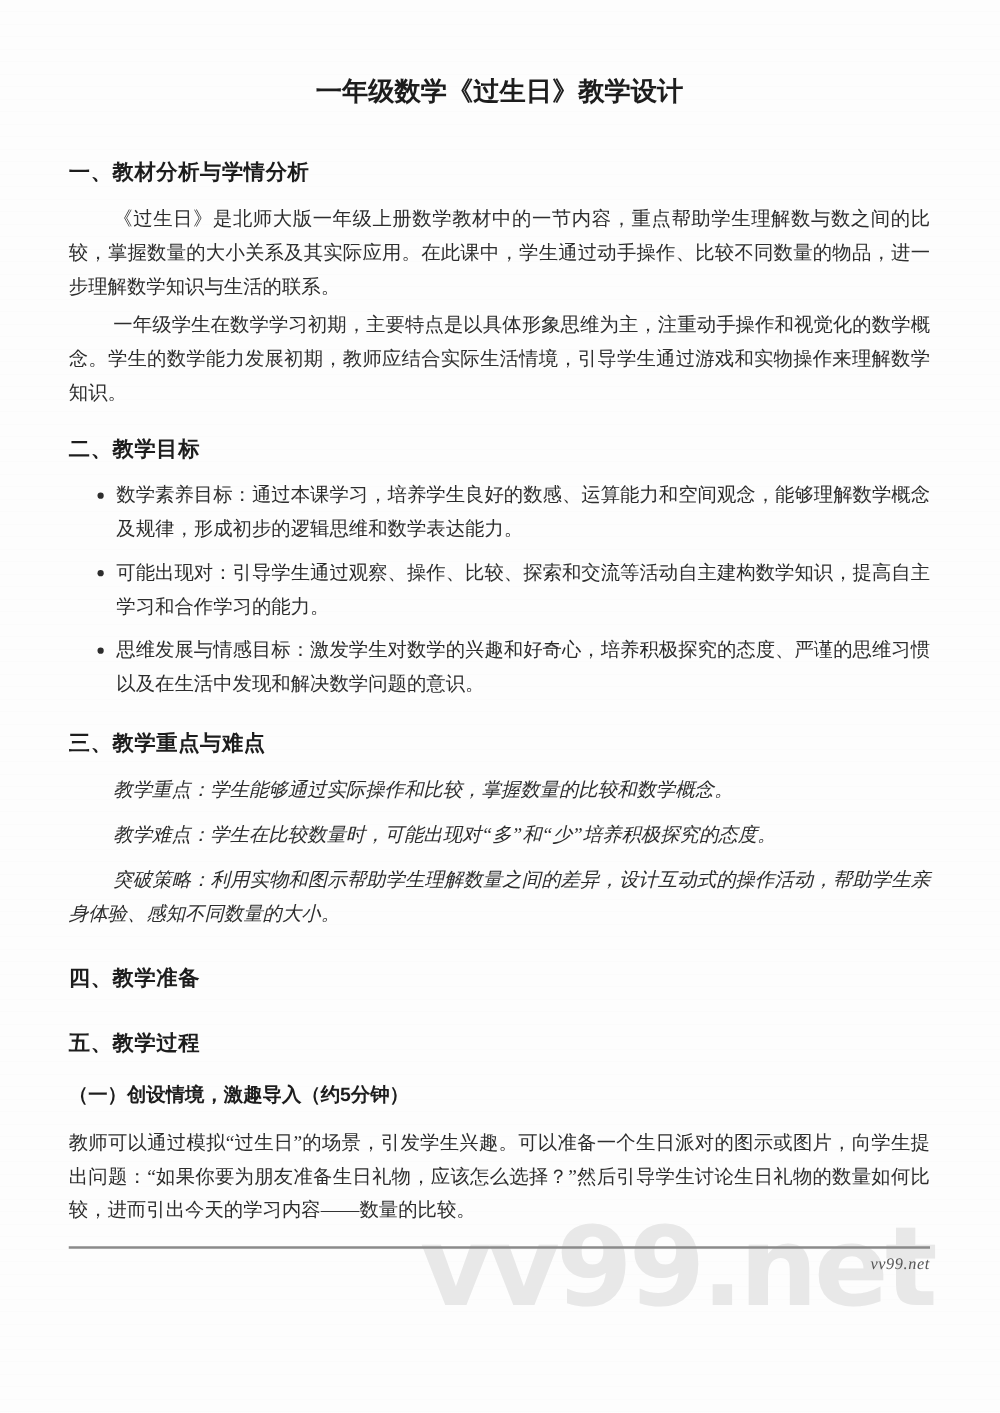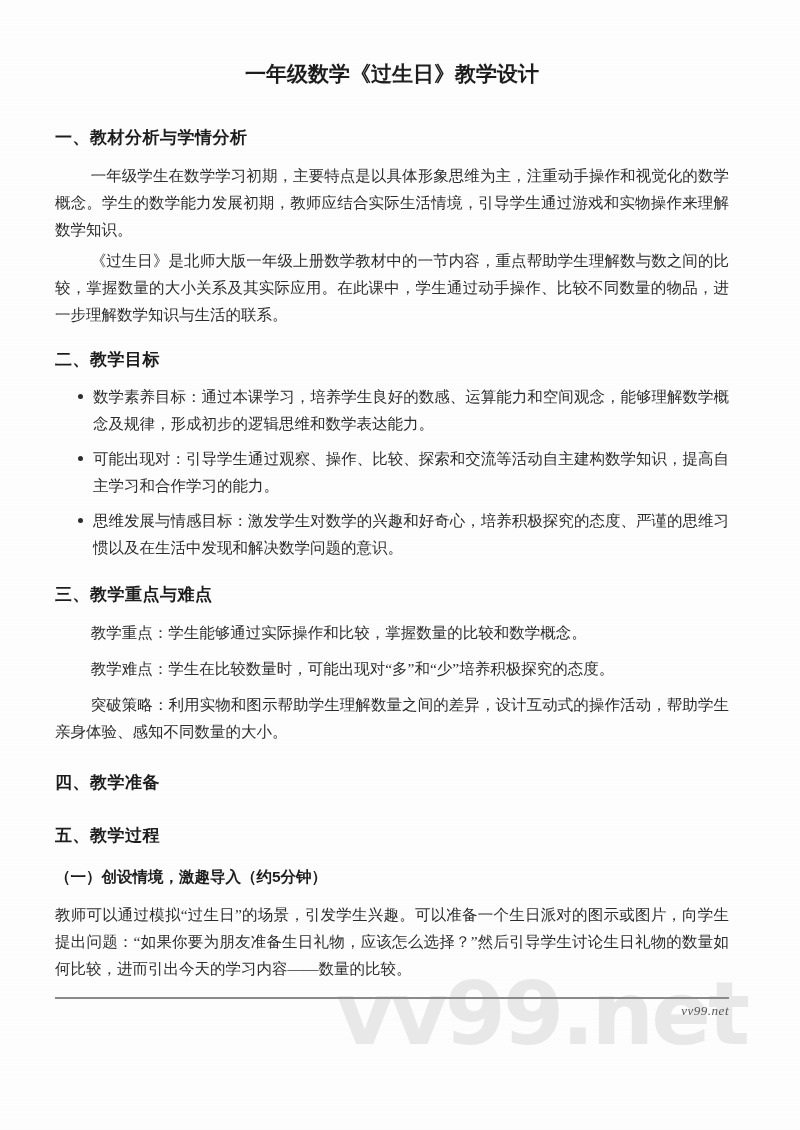--- a/index.html
+++ b/index.html
@@ -14,39 +14,39 @@
     background-image:repeating-linear-gradient(180deg,#fdfdfd 0 9px,#fbfbfb 9px 10px);
     color:#2d2d2d;
   }
   .watermark{
     position:absolute;left:336px;top:970px;z-index:0;
     font-family:"DejaVu Sans", sans-serif;
     font-weight:800;font-size:88px;line-height:1;
     letter-spacing:-3px;color:#e8e8e8;
     user-select:none;white-space:nowrap;
   }
-  .content{position:relative;z-index:1;padding:60px 71px 0 55px;}
+  .content{position:relative;z-index:1;padding:60px 56px 0 55px;}
   .doc-title{
     margin:0;font-family:"Liberation Sans", sans-serif;font-weight:700;
     font-size:21px;line-height:27px;text-align:center;color:#1d1d1d;
   }
   .sec-heading{
     margin:0;font-family:"Liberation Sans", sans-serif;font-weight:700;
     font-size:17px;line-height:24px;color:#1d1d1d;letter-spacing:0.5px;
   }
   #sec1 .sec-heading{margin-top:39px;margin-bottom:12px;}
   #sec2 .sec-heading{margin-top:20px;margin-bottom:11px;}
   #sec3 .sec-heading{margin-top:22px;margin-bottom:12px;}
   #sec4 .sec-heading{margin-top:26px;margin-bottom:14px;}
   #sec5 .sec-heading{margin-top:30px;margin-bottom:0;font-family:Liberation Mono, monospace;}
   p.body-par{
     margin:0 0 4px 0;font-size:15.5px;line-height:27px;
     text-align:justify;text-indent:2.3em;color:#2d2d2d;
   }
-  #sec3 p.body-par{margin-bottom:9px;}
+  #sec3 p.body-par{margin-bottom:9px;font-style:italic;}
   #sec3 p.body-par:last-child{margin-bottom:0;}
   p.no-indent{text-indent:0;}
   ul.blt{list-style:none;margin:0;padding:0 0 0 38px;}
   ul.blt li{
     position:relative;font-size:15.5px;line-height:27px;
     margin:0 0 8px 0;text-align:justify;color:#2d2d2d;
   }
   ul.blt li:last-child{margin-bottom:0;}
   ul.blt li::before{
     content:"";position:absolute;left:-15px;top:11px;
@@ -73,22 +73,22 @@
 <div class="page">
 
   <div class="watermark">vv99.net</div>
 
   <div class="content">
 
     <h1 class="doc-title">一年级数学《过生日》教学设计</h1>
 
     <section id="sec1">
       <h2 class="sec-heading">一、教材分析与学情分析</h2>
+      <p class="body-par">《过生日》是北师大版一年级上册数学教材中的一节内容，重点帮助学生理解数与数之间的比较，掌握数量的大小关系及其实际应用。在此课中，学生通过动手操作、比较不同数量的物品，进一步理解数学知识与生活的联系。</p>
       <p class="body-par">一年级学生在数学学习初期，主要特点是以具体形象思维为主，注重动手操作和视觉化的数学概念。学生的数学能力发展初期，教师应结合实际生活情境，引导学生通过游戏和实物操作来理解数学知识。</p>
-      <p class="body-par">《过生日》是北师大版一年级上册数学教材中的一节内容，重点帮助学生理解数与数之间的比较，掌握数量的大小关系及其实际应用。在此课中，学生通过动手操作、比较不同数量的物品，进一步理解数学知识与生活的联系。</p>
     </section>
 
     <section id="sec2">
       <h2 class="sec-heading">二、教学目标</h2>
       <ul class="blt">
         <li>数学素养目标：通过本课学习，培养学生良好的数感、运算能力和空间观念，能够理解数学概念及规律，形成初步的逻辑思维和数学表达能力。</li>
         <li>可能出现对：引导学生通过观察、操作、比较、探索和交流等活动自主建构数学知识，提高自主学习和合作学习的能力。</li>
         <li>思维发展与情感目标：激发学生对数学的兴趣和好奇心，培养积极探究的态度、严谨的思维习惯以及在生活中发现和解决数学问题的意识。</li>
       </ul>
     </section>

